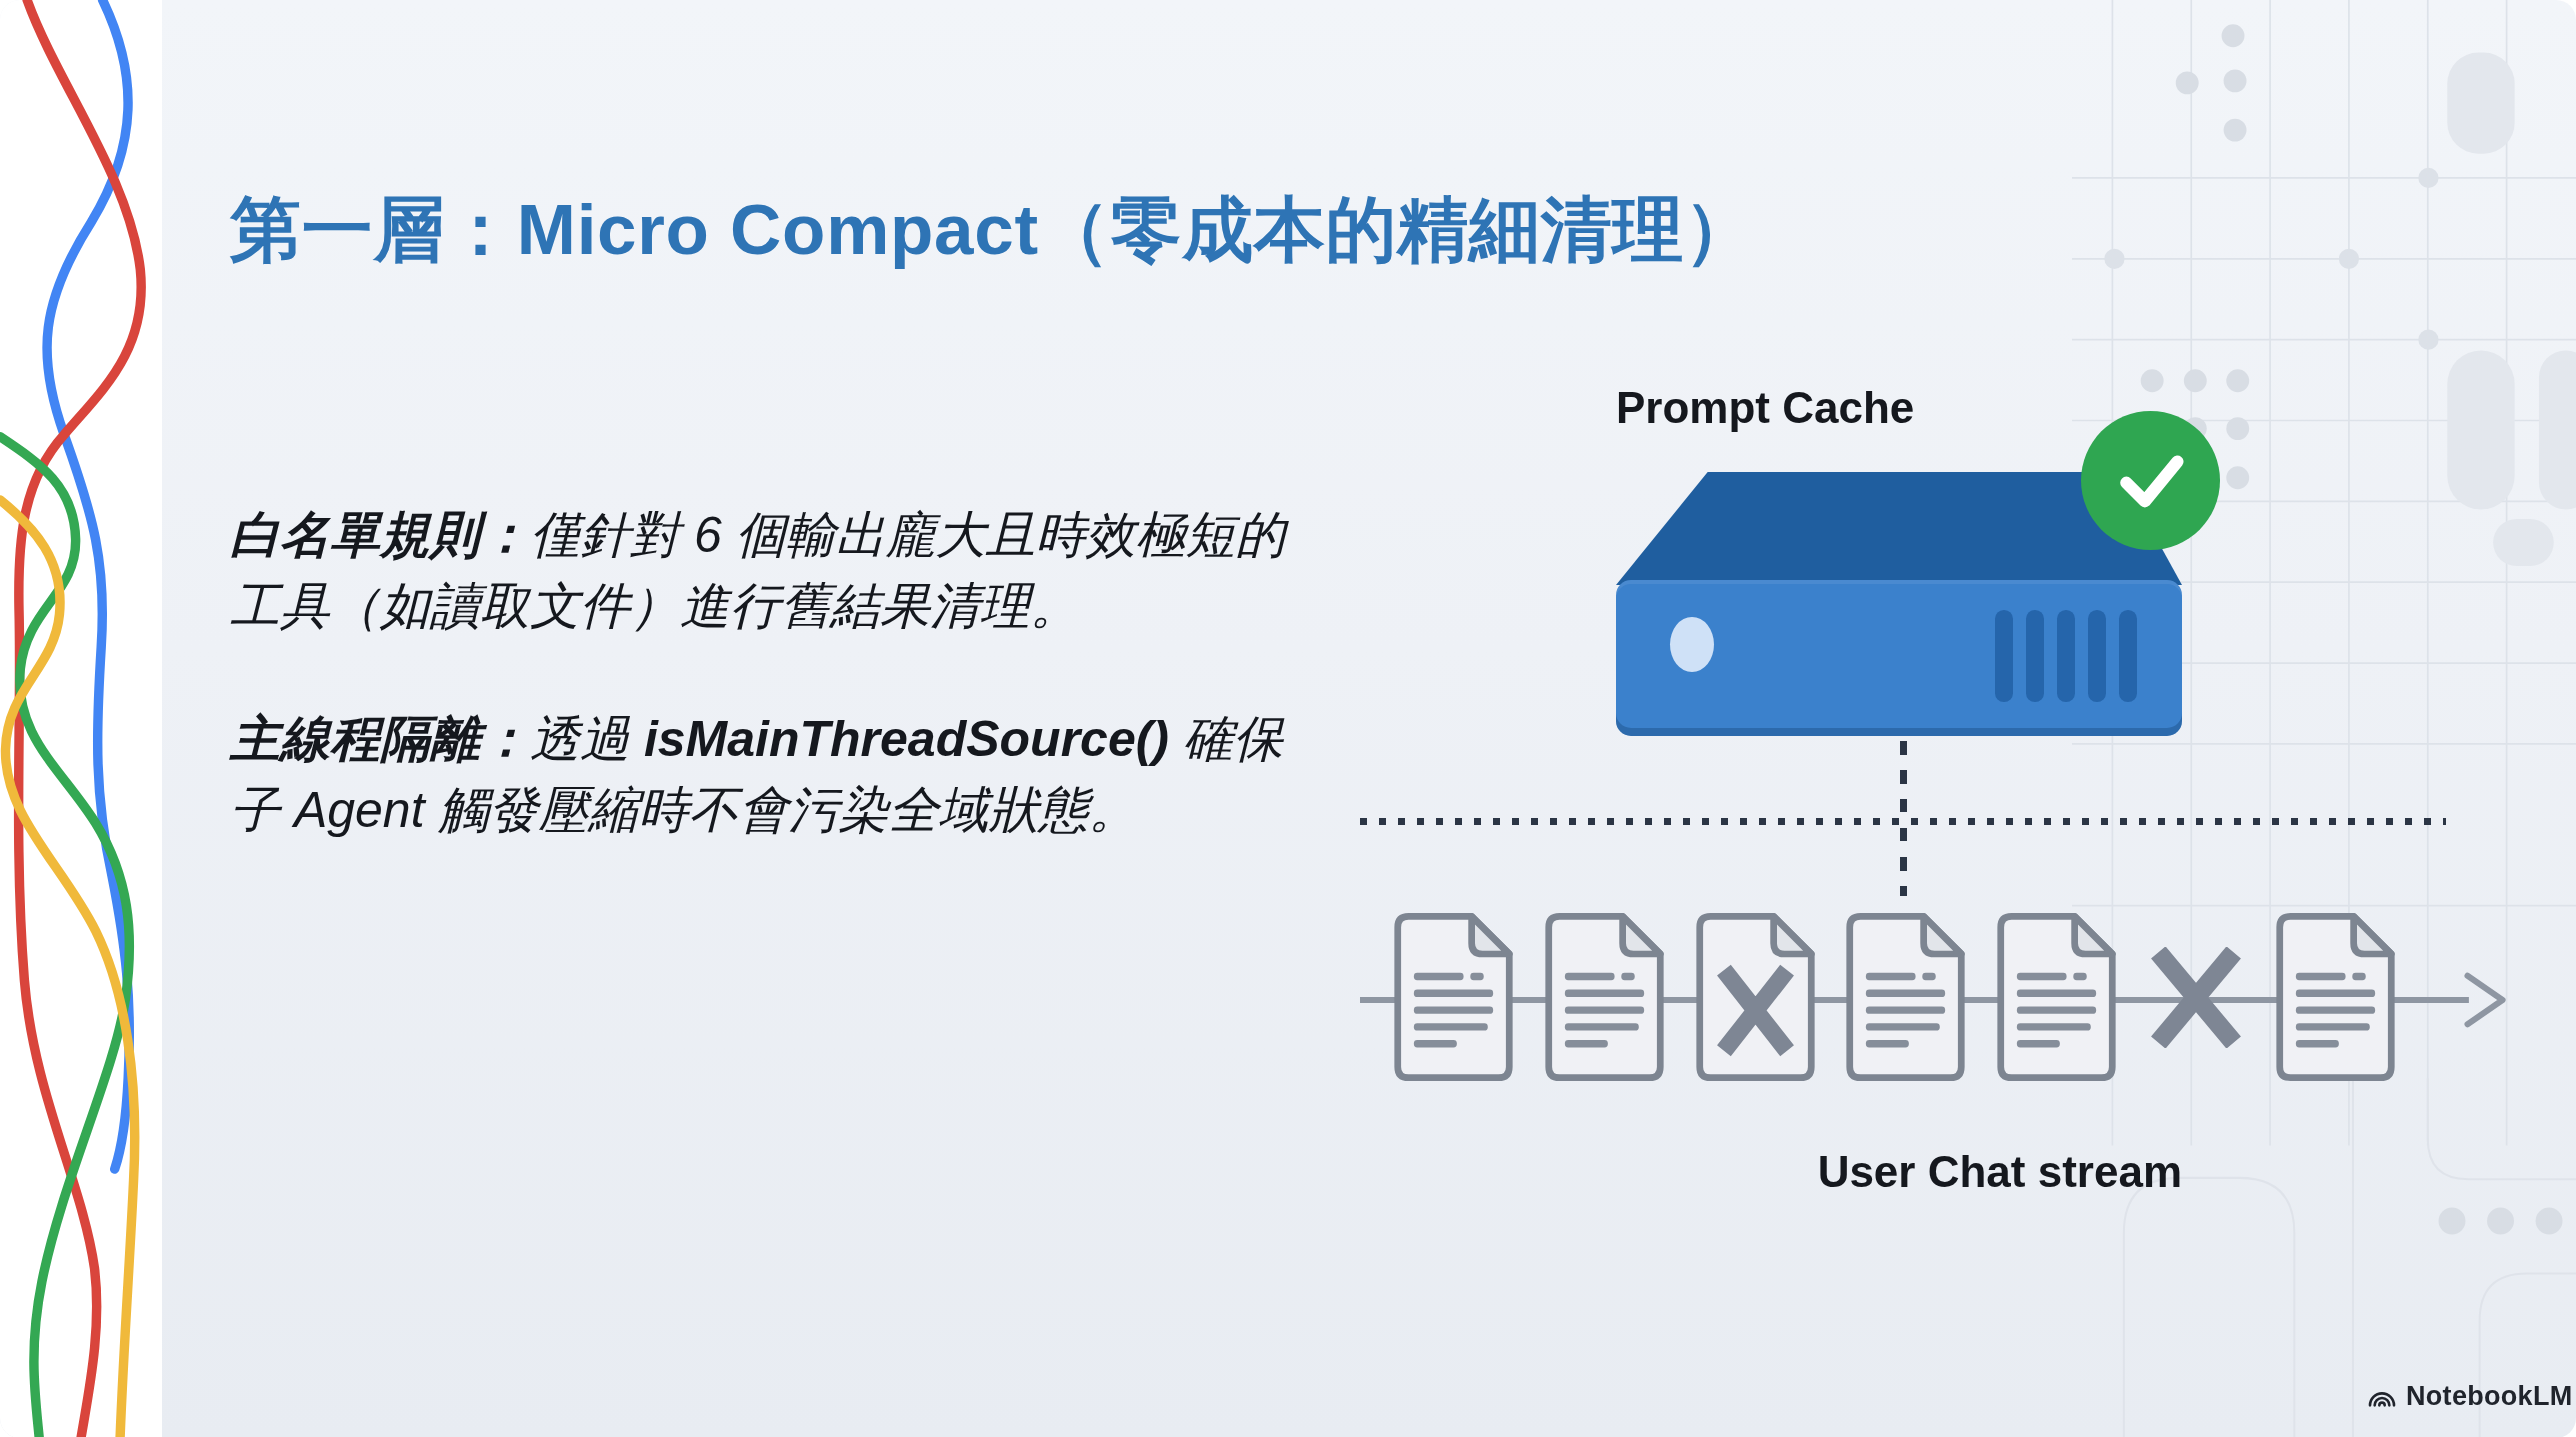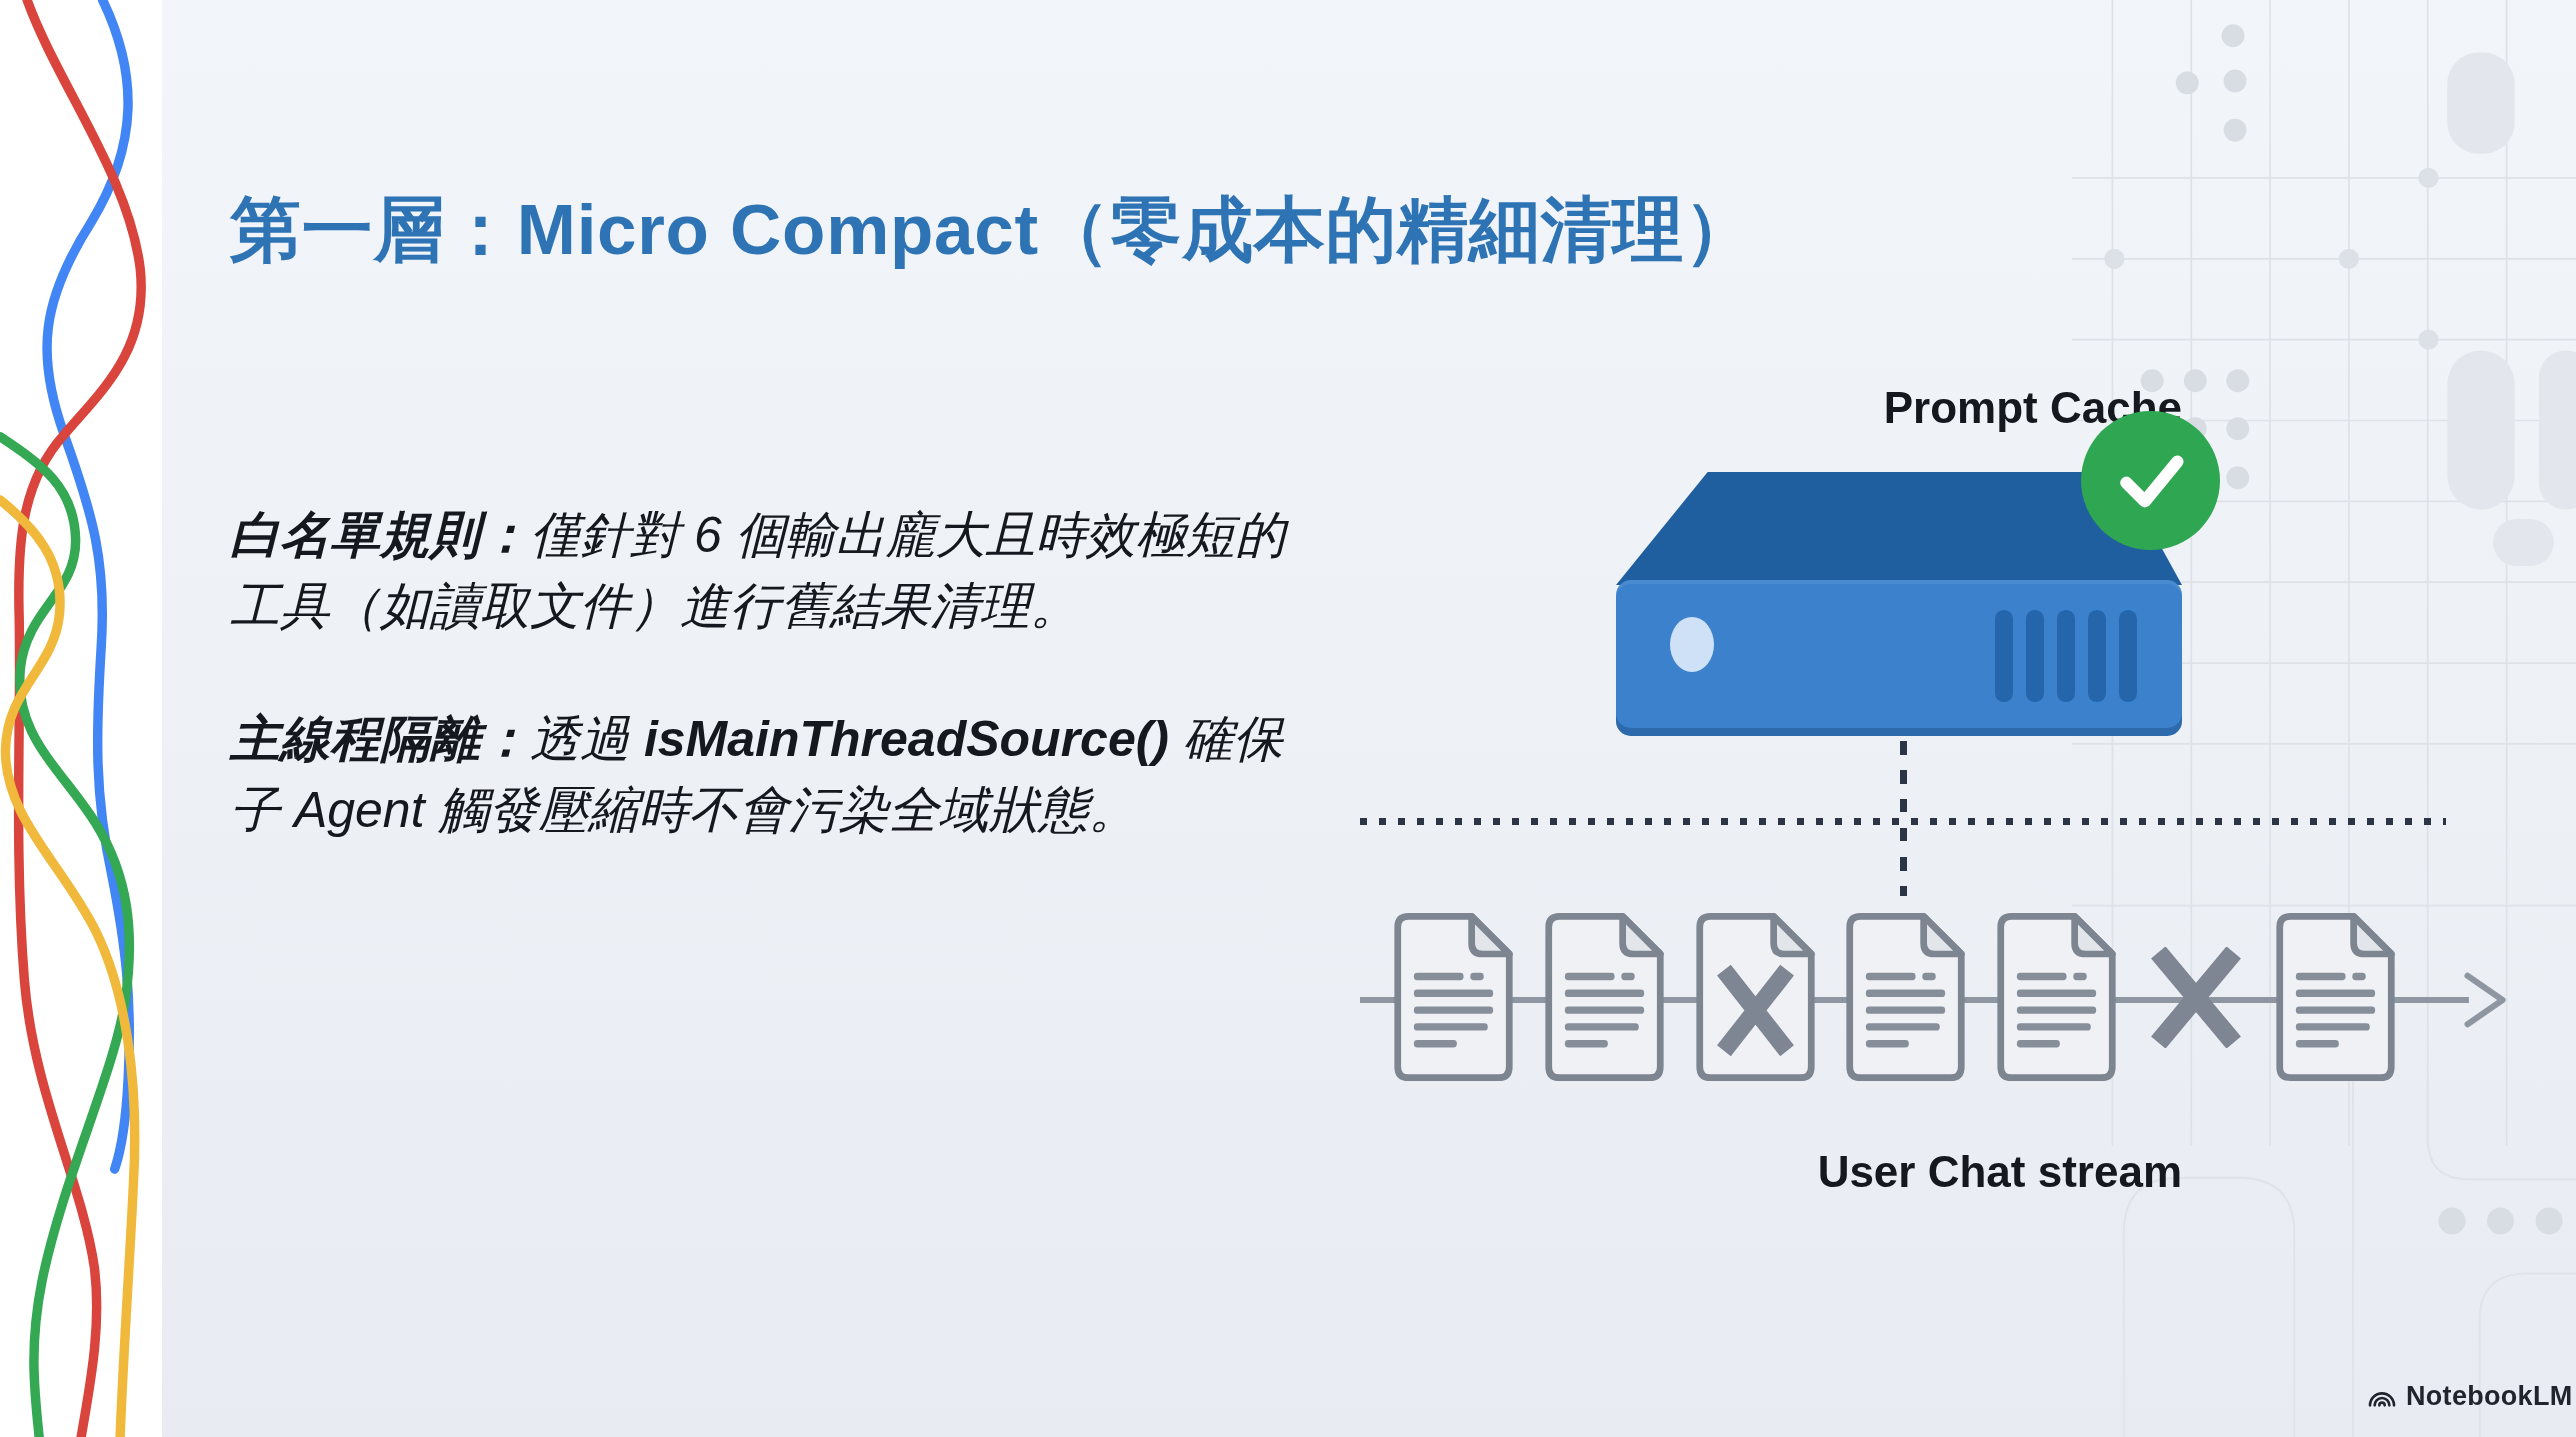--- a/index.html
+++ b/index.html
@@ -1,39 +1,40 @@
 <!DOCTYPE html>
 <html style="font-size:10.8px"><head>
 <meta charset="utf-8">
 <style>
   html,body{margin:0;padding:0;background:#ffffff;}
   .slide{
     position:relative;width:2576px;height:1438px;overflow:hidden;
     background:linear-gradient(180deg,#f2f5f9 0%,#eef1f6 45%,#e8ecf2 100%);
     font-family:"Liberation Sans","DejaVu Sans",sans-serif;
+    border-radius:20px;
   }
   
   .left-band{position:absolute;left:0;top:0;width:162px;height:1438px;background:#ffffff;}
   .left-band svg{position:absolute;left:0;top:0;}
   
   .bg-deco{position:absolute;right:0;top:0;width:2576px;height:1438px;pointer-events:none;}
   
   .title{
     position:absolute;left:230px;top:135px;width:2089px;
     font-size:71px;font-weight:700;color:#2e74b5;letter-spacing:0.7px;white-space:nowrap;
   }
   
   .body-copy{position:absolute;left:230px;top:500px;width:1065px;color:#15181e;}
   .para{margin:0 0 62px 0;font-size:50px;line-height:71px;font-weight:400;}
   .row{display:block;}
   .seg{display:inline;font-style:italic;}
   .seg.b{font-weight:700;}
   
   .cache-label{
-    position:absolute;left:1616px;top:383px;width:566px;text-align:right;
+    position:absolute;left:1616px;top:383px;width:566px;text-align:left;
     font-size:44px;font-weight:700;color:#15181e;
   }
   .server{position:absolute;left:1616px;top:472px;width:566px;height:264px;}
   .server .top-face{
     position:absolute;left:0;top:0;width:566px;height:113px;background:#1f5e9f;
     clip-path:polygon(16.2% 0,89% 0,100% 100%,0 100%);
     border-radius:12px 6.7px 0 0;
   }
   .server .front-face{
     position:absolute;left:0;top:108px;width:566px;height:156px;background:#3b81cc;

